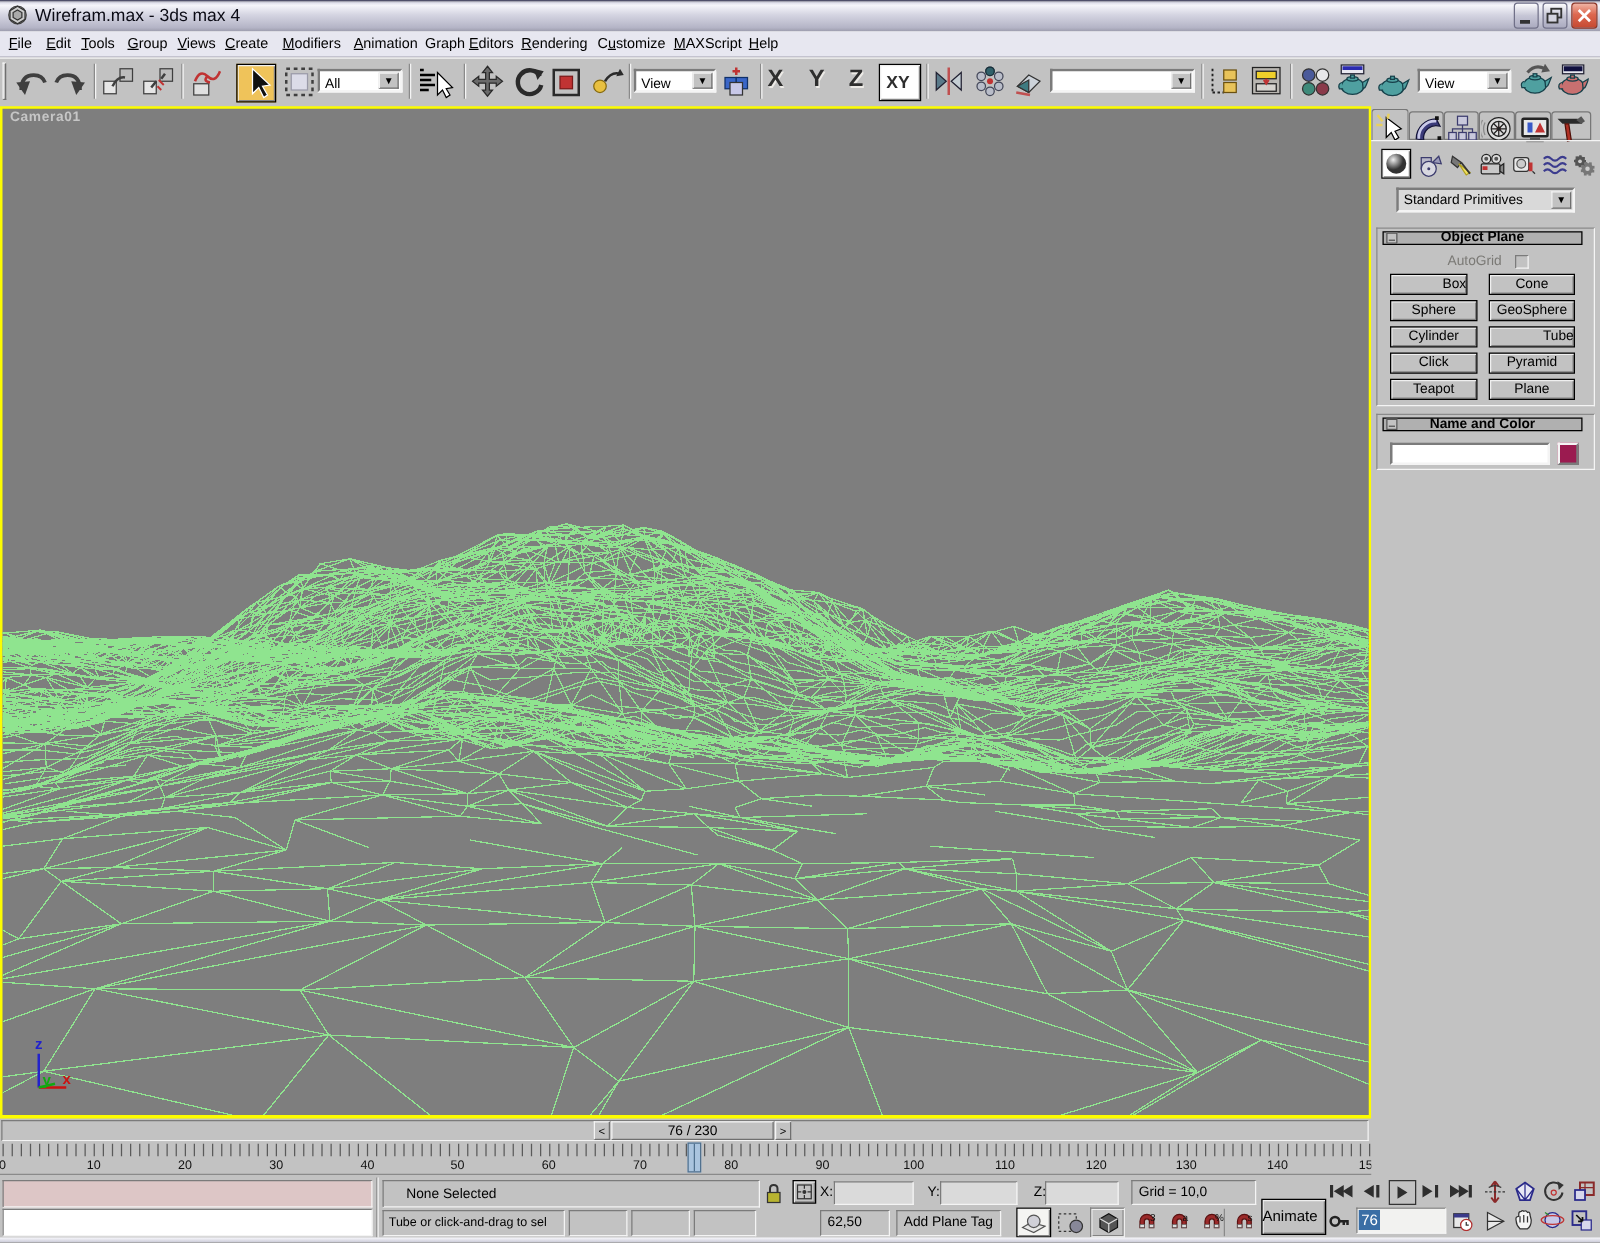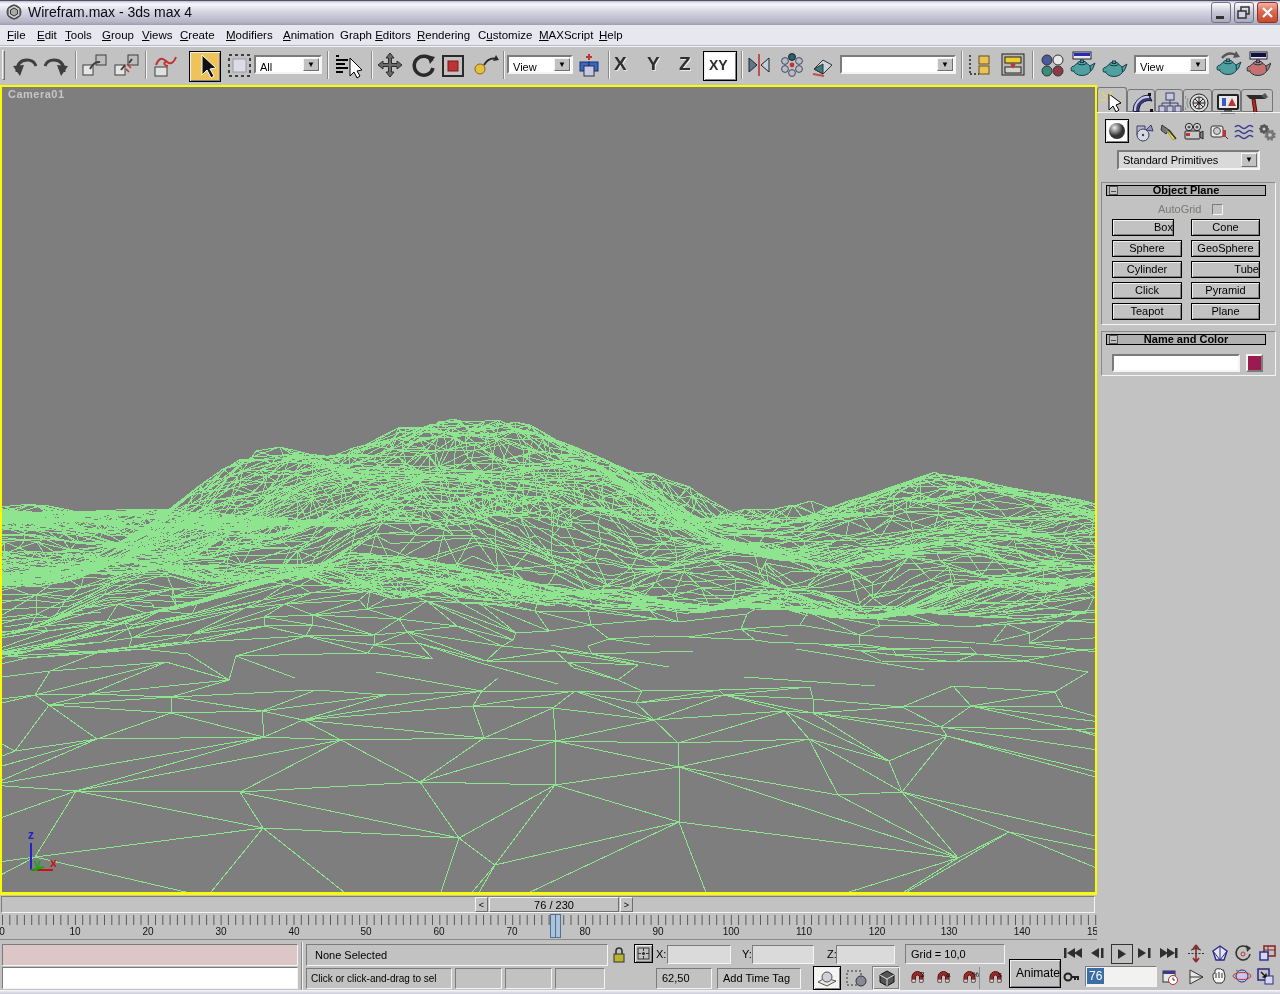--- a/index.html
+++ b/index.html
@@ -573,22 +573,22 @@
     </svg>
     <div class="abs" style="left:550px;top:1px;width:11px;height:24px;background:#aac4de;border:1px solid #51718e"></div>
     <div class="abs" style="left:555px;top:2px;width:1px;height:22px;background:#51718e"></div>
   </div>
 
 <div class="abs" style="left:0;top:940px;width:1280px;height:50px;background:#c2c2c2" id="statusbar">
     <div class="abs sunken" style="left:2px;top:4px;width:296px;height:22px;background:#ddc6c6"></div>
     <div class="abs sunken" style="left:2px;top:27px;width:296px;height:22px;background:#ffffff"></div>
     <div class="abs" style="left:301px;top:2px;width:1px;height:48px;background:#8a8a8a"></div>
     <div class="abs" style="left:302px;top:2px;width:1px;height:48px;background:#f4f4f4"></div>
-    <div class="abs sunken" style="left:306px;top:4px;width:302px;height:22px;font-size:11px;line-height:20px"><span style="margin-left:8px">None Selected</span></div>
-    <div class="abs sunken" style="left:306px;top:28px;width:146px;height:21px;font-size:10px;line-height:19px;white-space:nowrap;overflow:hidden"><span style="margin-left:4px">Click or click-and-drag to sel</span></div>
+    <div class="abs sunken" style="left:306px;top:4px;width:302px;height:22px;font-size:11px;line-height:20px"><span style="margin-left:18px">None Selected</span></div>
+    <div class="abs sunken" style="left:306px;top:28px;width:146px;height:21px;font-size:10px;line-height:19px;white-space:nowrap;overflow:hidden"><span style="margin-left:4px">Tube or click-and-drag to sel</span></div>
     <div class="abs sunken" style="left:455px;top:28px;width:47px;height:21px"></div>
     <div class="abs sunken" style="left:505px;top:28px;width:47px;height:21px"></div>
     <div class="abs sunken" style="left:555px;top:28px;width:50px;height:21px"></div>
     <svg class="abs" style="left:611px;top:6px" width="16" height="18">
       <rect x="3" y="8" width="10" height="8" fill="#b8b430" stroke="#333"></rect>
       <path d="M5 8 V5 Q5 2 8 2 Q11 2 11 5 V8" fill="none" stroke="#333" stroke-width="1.6"></path>
     </svg>
     <div class="abs btn3d" style="left:634px;top:4px;width:19px;height:19px"></div>
     <svg class="abs" style="left:637px;top:7px" width="13" height="13">
       <rect x="1" y="1" width="11" height="11" fill="none" stroke="#333"></rect>
@@ -596,21 +596,21 @@
       <path d="M6.5 1 V4 M6.5 9 V12 M1 6.5 H4 M9 6.5 H12" stroke="#333"></path>
     </svg>
     <div class="abs" style="left:656px;top:8px;font-size:11px">X:</div>
     <div class="abs sunken" style="left:667px;top:5px;width:64px;height:19px;background:#dadada"></div>
     <div class="abs" style="left:742px;top:8px;font-size:11px">Y:</div>
     <div class="abs sunken" style="left:752px;top:5px;width:62px;height:19px;background:#dadada"></div>
     <div class="abs" style="left:827px;top:8px;font-size:11px">Z:</div>
     <div class="abs sunken" style="left:836px;top:5px;width:59px;height:19px;background:#dadada"></div>
     <div class="abs sunken" style="left:905px;top:4px;width:100px;height:20px;font-size:11px;line-height:18px"><span style="margin-left:5px">Grid = 10,0</span></div>
     <div class="abs sunken" style="left:656px;top:28px;width:56px;height:21px;font-size:11px;line-height:19px"><span style="margin-left:5px">62,50</span></div>
-    <div class="abs sunken" style="left:717px;top:28px;width:84px;height:21px;font-size:11px;line-height:19px"><span style="margin-left:5px">Add Time Tag</span></div>
+    <div class="abs sunken" style="left:717px;top:28px;width:84px;height:21px;font-size:11px;line-height:19px"><span style="margin-left:5px">Add Plane Tag</span></div>
     <div class="abs btn3d" style="left:813px;top:26px;width:28px;height:24px;background:#f4f4f2"></div>
     <svg class="abs" style="left:817px;top:30px" width="20" height="17">
       <path d="M1 12 L8 8 L19 11 L10 16 Z" fill="#e8e8e8" stroke="#555"></path>
       <circle cx="10" cy="7" r="5" fill="#d0d0d8" stroke="#555"></circle>
     </svg>
     <svg class="abs" style="left:846px;top:30px" width="22" height="18">
       <rect x="1" y="1" width="14" height="14" fill="none" stroke="#333" stroke-dasharray="2 2"></rect>
       <circle cx="15" cy="11" r="5" fill="#889" stroke="#333"></circle>
     </svg>
     <div class="abs btn3d" style="left:872px;top:26px;width:28px;height:24px;border-color:#828282 #efefef #efefef #828282"></div>
@@ -636,21 +636,21 @@
       <rect x="11.5" y="10.5" width="3.5" height="2.5" fill="#ddd" stroke="#555" stroke-width="0.5"></rect>
       <text x="12" y="8" font-size="8" fill="#111" font-family="Liberation Sans">%</text>
     </svg>
     <svg class="abs" style="left:986px;top:29px" width="20" height="19">
       <path d="M4 8 A5.5 5.5 0 0 1 15 8 V13 H11.5 V8 A2 2 0 0 0 7.5 8 V13 H4 Z" fill="#9a2a2a" stroke="#5a1010"></path>
       <rect x="4" y="10.5" width="3.5" height="2.5" fill="#ddd" stroke="#555" stroke-width="0.5"></rect>
       <rect x="11.5" y="10.5" width="3.5" height="2.5" fill="#ddd" stroke="#555" stroke-width="0.5"></rect>
       <text x="12" y="8" font-size="8" fill="#111" font-family="Liberation Sans">s</text>
     </svg>
     <div class="abs" style="left:979px;top:27px;width:1px;height:22px;background:#8a8a8a"></div>
-    <div class="abs btn3d" style="left:1009px;top:19px;width:52px;height:29px;font-size:12px;text-align:right;line-height:27px">Animate</div>
+    <div class="abs btn3d" style="left:1009px;top:19px;width:52px;height:29px;font-size:12px;text-align:left;line-height:27px">Animate</div>
     <svg class="abs" style="left:1063px;top:6px" width="20" height="15">
       <rect x="1" y="2" width="2.5" height="10" fill="#2e2e2e"></rect>
       <path d="M12 2 L12 12 L4 7 Z" fill="#2e2e2e"></path>
       <path d="M19 2 L19 12 L11 7 Z" fill="#2e2e2e"></path>
     </svg>
     <svg class="abs" style="left:1090px;top:6px" width="16" height="15">
       <path d="M9 2 L9 12 L1 7 Z" fill="#2e2e2e"></path>
       <rect x="11" y="2" width="2.5" height="10" fill="#2e2e2e"></rect>
     </svg>
     <div class="abs" style="left:1111px;top:4px;width:22px;height:20px;border:1px solid #333"></div>

